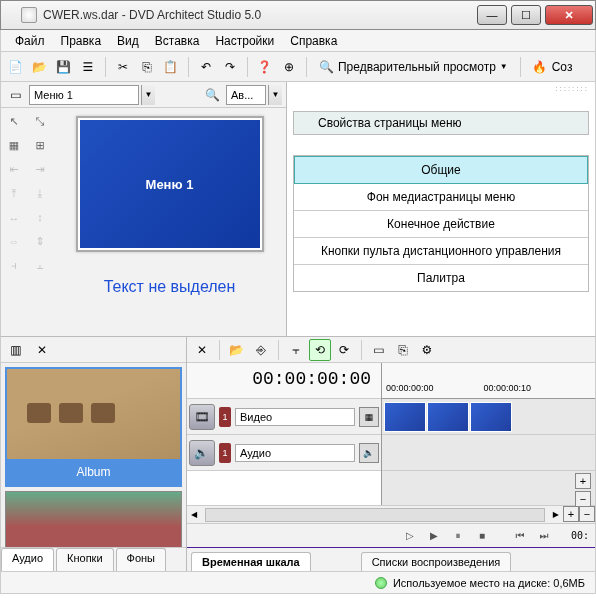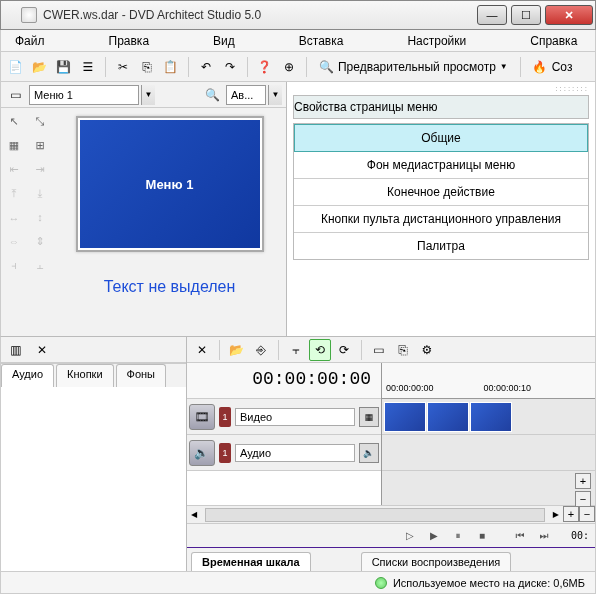--- a/index.html
+++ b/index.html
@@ -9,21 +9,21 @@
 .titlebar { height: 30px; background: linear-gradient(#f7f7f7, #e8e8e8); border: 1px solid #888; display: flex; align-items: center; padding-left: 20px; }
 .titlebar-icon { width: 16px; height: 16px; background: radial-gradient(#fff, #ddd); border: 1px solid #999; border-radius: 2px; margin-right: 6px; }
 .titlebar-text { flex: 1; font-size: 12px; color: #333; }
 .win-btns { display: flex; }
 .win-btn { width: 30px; height: 20px; border: 1px solid #555; border-radius: 3px; margin: 0 2px; display: flex; align-items: center; justify-content: center; font-size: 11px; font-family: sans-serif; }
 .win-min { background: linear-gradient(#f0f0f0, #ccc); }
 .win-max { background: linear-gradient(#f0f0f0, #ccc); }
 .win-close { width: 48px; background: linear-gradient(#e87470, #c83530); color: #fff; font-weight: bold; }
 
 
-.menubar { height: 22px; border: 1px solid #ccc; border-top: none; display: flex; align-items: center; padding: 0 6px; background: #f5f5f5; gap: 48px; }
+.menubar { height: 22px; border: 1px solid #ccc; border-top: none; display: flex; align-items: center; padding: 0 6px; background: #f5f5f5; }
 .menubar span { padding: 2px 8px; cursor: default; font-size: 12px; }
 
 
 .toolbar { height: 30px; border: 1px solid #ccc; border-top: none; display: flex; align-items: center; padding: 0 4px; background: #f2f2f2; gap: 2px; }
 .tb-btn { width: 22px; height: 22px; border: 1px solid transparent; border-radius: 2px; display: flex; align-items: center; justify-content: center; font-size: 12px; }
 .tb-sep { width: 1px; height: 20px; background: #ccc; margin: 0 4px; }
 .tb-text { padding: 2px 6px; font-size: 12px; display: flex; align-items: center; gap: 4px; }
 
 
 .main { display: flex; height: 254px; border-left: 1px solid #ccc; border-right: 1px solid #ccc; }
@@ -41,21 +41,21 @@
 .tool-col2 { width: 26px; display: flex; flex-direction: column; gap: 2px; padding: 2px; }
 .tool-btn { width: 22px; height: 22px; border: 1px solid transparent; border-radius: 2px; display: flex; align-items: center; justify-content: center; font-size: 11px; color: #666; }
 .tool-btn.dim { opacity: 0.35; }
 .canvas-wrap { flex: 1; display: flex; flex-direction: column; align-items: center; padding: 8px; }
 .canvas-border { border: 2px solid #aaa; padding: 2px; background: #fff; box-shadow: 0 0 3px rgba(0,0,0,.2); }
 .canvas { width: 180px; height: 128px; background: linear-gradient(135deg, #2050c0, #1038a0); display: flex; align-items: center; justify-content: center; color: #fff; font-weight: bold; font-size: 13px; }
 .canvas-footer { margin-top: 26px; font-size: 16px; color: #1d4ed8; }
 
 
 .grip { text-align: right; padding: 2px 6px; color: #999; font-size: 8px; letter-spacing: 2px; }
-.prop-header { background: #e8f0f0; border: 1px solid #bbb; padding: 4px 0; font-size: 12px; margin: 0 6px; }
+.prop-header { background: #e8f0f0; border: 1px solid #bbb; padding: 4px 24px; font-size: 12px; margin: 16px 6px; }
 .prop-list { margin: 4px 6px; border: 1px solid #bbb; }
 .prop-item { padding: 6px 8px; text-align: center; border-bottom: 1px solid #ccc; font-size: 12px; background: #fff; }
 .prop-item:last-child { border-bottom: none; }
 .prop-item.selected { background: #c8f0f8; border: 1px solid #4aa; }
 
 
 .lower { display: flex; height: 236px; border: 1px solid #ccc; border-top: 1px solid #bbb; }
 .lower-left { width: 186px; border-right: 1px solid #bbb; display: flex; flex-direction: column; }
 .lower-right { flex: 1; display: flex; flex-direction: column; }
 
@@ -209,20 +209,27 @@
     </div>
   </div>
 </div>
 
 <div class="lower">
 
   <div class="lower-left">
     <div class="ll-tb">
       <div class="tb-btn">▥</div>
       <div class="tb-btn">✕</div>
+    </div>
+    <div class="ll-body">
+      <div class="thumb">
+        <div class="thumb-img"></div>
+        <div class="thumb-label">Album</div>
+      </div>
+      <div class="thumb2"></div>
     </div>
     <div class="ll-tabs">
       <div class="ll-tab active">Аудио</div>
       <div class="ll-tab">Кнопки</div>
       <div class="ll-tab">Фоны</div>
     </div>
   </div>
 
   <div class="lower-right">
     <div class="tl-tb">

